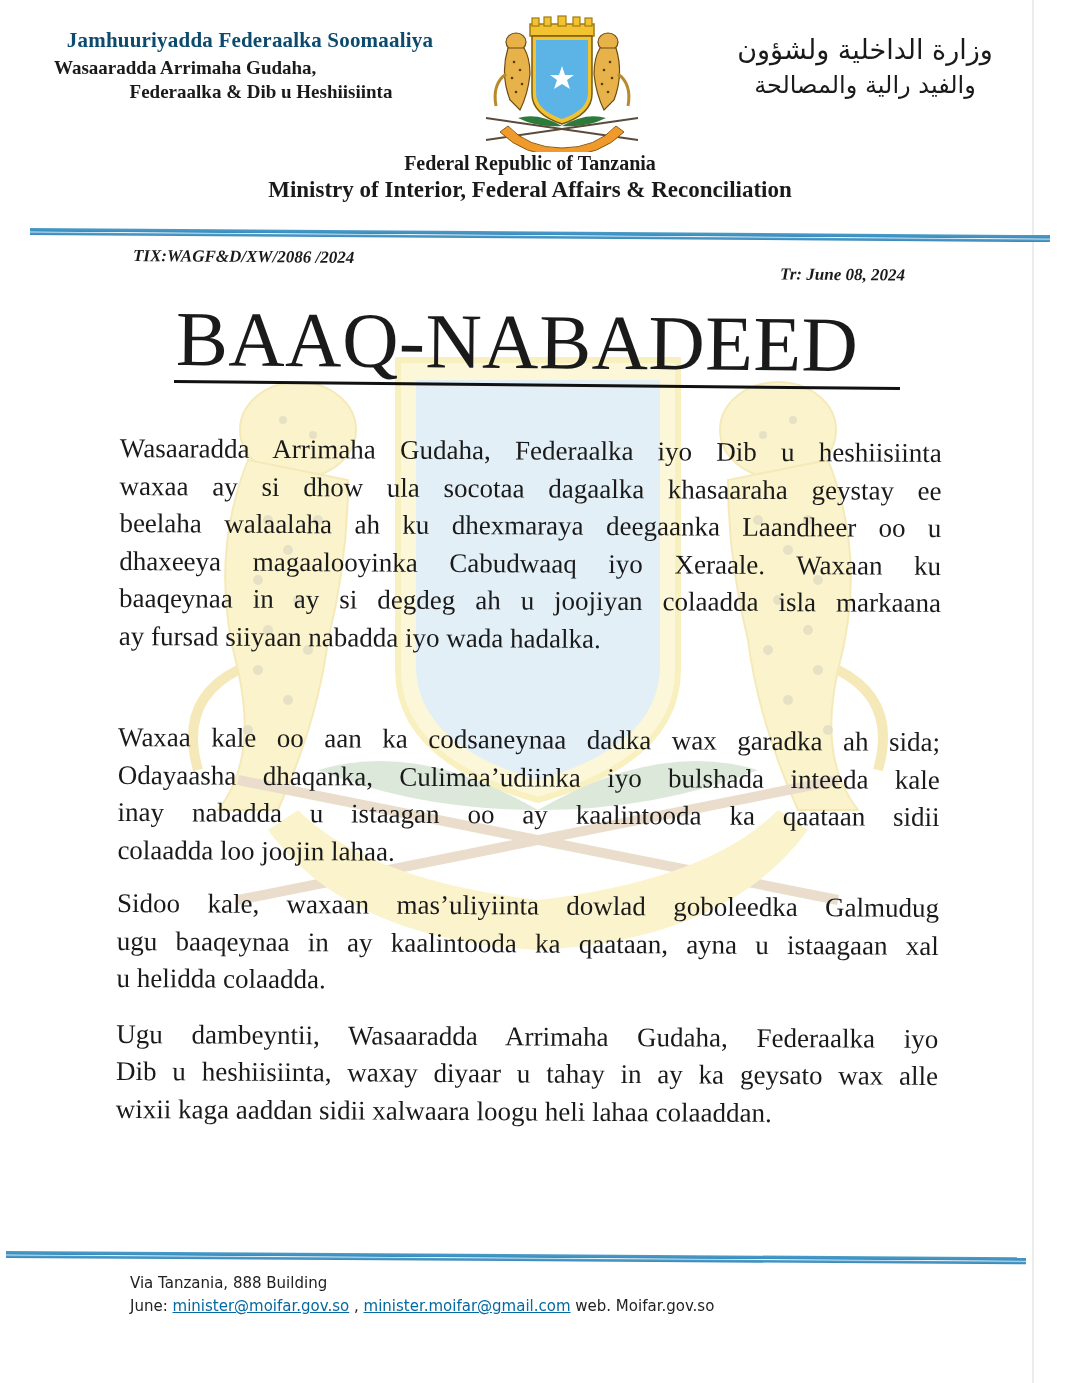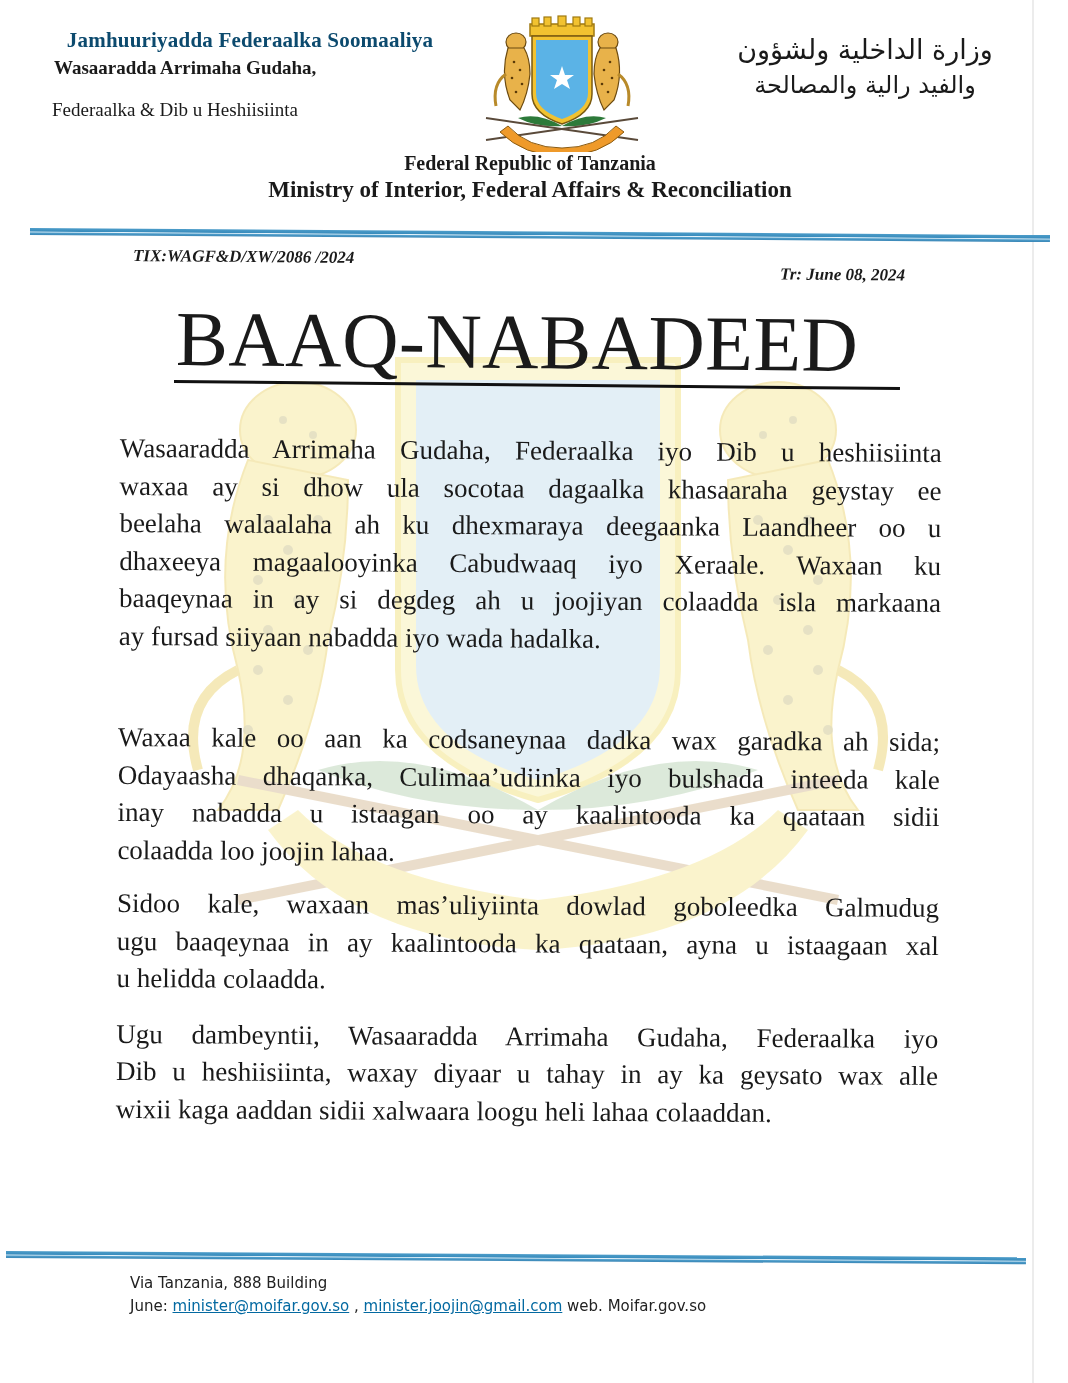--- a/index.html
+++ b/index.html
@@ -6,21 +6,21 @@
     body { width: 1068px; height: 1383px; position: relative; overflow: hidden; font-family: "Liberation Serif", serif; color: #1a1a1a; }
     .page-edge { position: absolute; left: 1032px; top: 0; width: 2px; height: 1383px; background: #ececec; }
 
     
     .watermark { position: absolute; left: 118px; top: 340px; width: 840px; height: 620px; opacity: 0.38; pointer-events: none; }
 
     
     .hdr-left { position: absolute; left: 30px; top: 28px; width: 440px; text-align: center; }
     .hdr-left .so-rep { font-family: "Liberation Serif", serif; font-weight: bold; color: #0c4a6e; font-size: 21px; letter-spacing: 0.2px; }
     .hdr-left .so-min1 { font-weight: bold; font-size: 19px; margin-top: 4px; padding-left: 24px; text-align: left; }
-    .hdr-left .so-min2 { font-weight: normal; font-size: 19px; margin-top: 20px; text-align: left; padding-left: 22px; }
+    .hdr-left .so-min2 { font-weight: bold; font-size: 19px; margin-top: 2px; text-align: center; padding-left: 22px; }
 
     .hdr-right { position: absolute; left: 680px; top: 30px; width: 370px; text-align: center; direction: rtl; font-family: "DejaVu Sans", sans-serif; }
     .hdr-right .ar-rep { color: #5aa3c9; font-size: 25px; font-weight: bold; margin-right: 16px; }
     .hdr-right .ar-min1 { font-size: 27px; margin-top: 4px; }
     .hdr-right .ar-min2 { font-size: 24px; margin-top: 6px; }
 
     .emblem { position: absolute; left: 478px; top: 14px; width: 168px; height: 138px; }
 
     .hdr-center { position: absolute; left: 200px; top: 152px; width: 660px; text-align: center; font-weight: bold; }
     .hdr-center .en-rep { font-size: 20px; }
@@ -207,15 +207,15 @@
     <span class="line last">wixii kaga aaddan sidii xalwaara loogu heli lahaa colaaddan.</span>
   </p>
 </div>
 
 <div class="rule bottom"></div>
 
 <div class="footer">
   <div class="addr">Via Tanzania, 888 Building</div>
   <div class="contact">
     <span>June:</span>
-    <a>minister@moifar.gov.so</a><span> , </span><a>minister.joojin@gmail.com</a><span> web. Moifar.gov.so</span>
+    <a>minister@moifar.gov.so</a><span> , </span><a>minister.moifar@gmail.com</a><span> web. Moifar.gov.so</span>
   </div>
 </div>
 
 </body></html>

